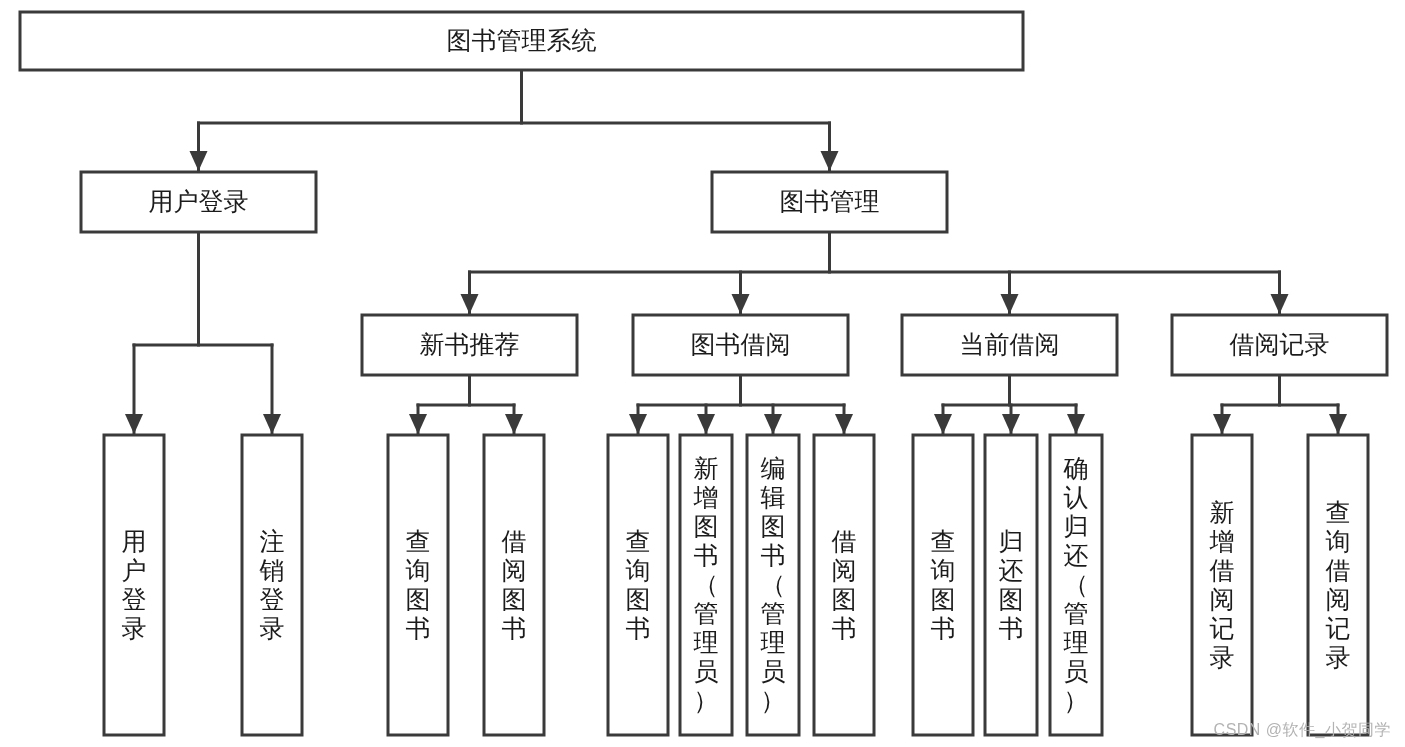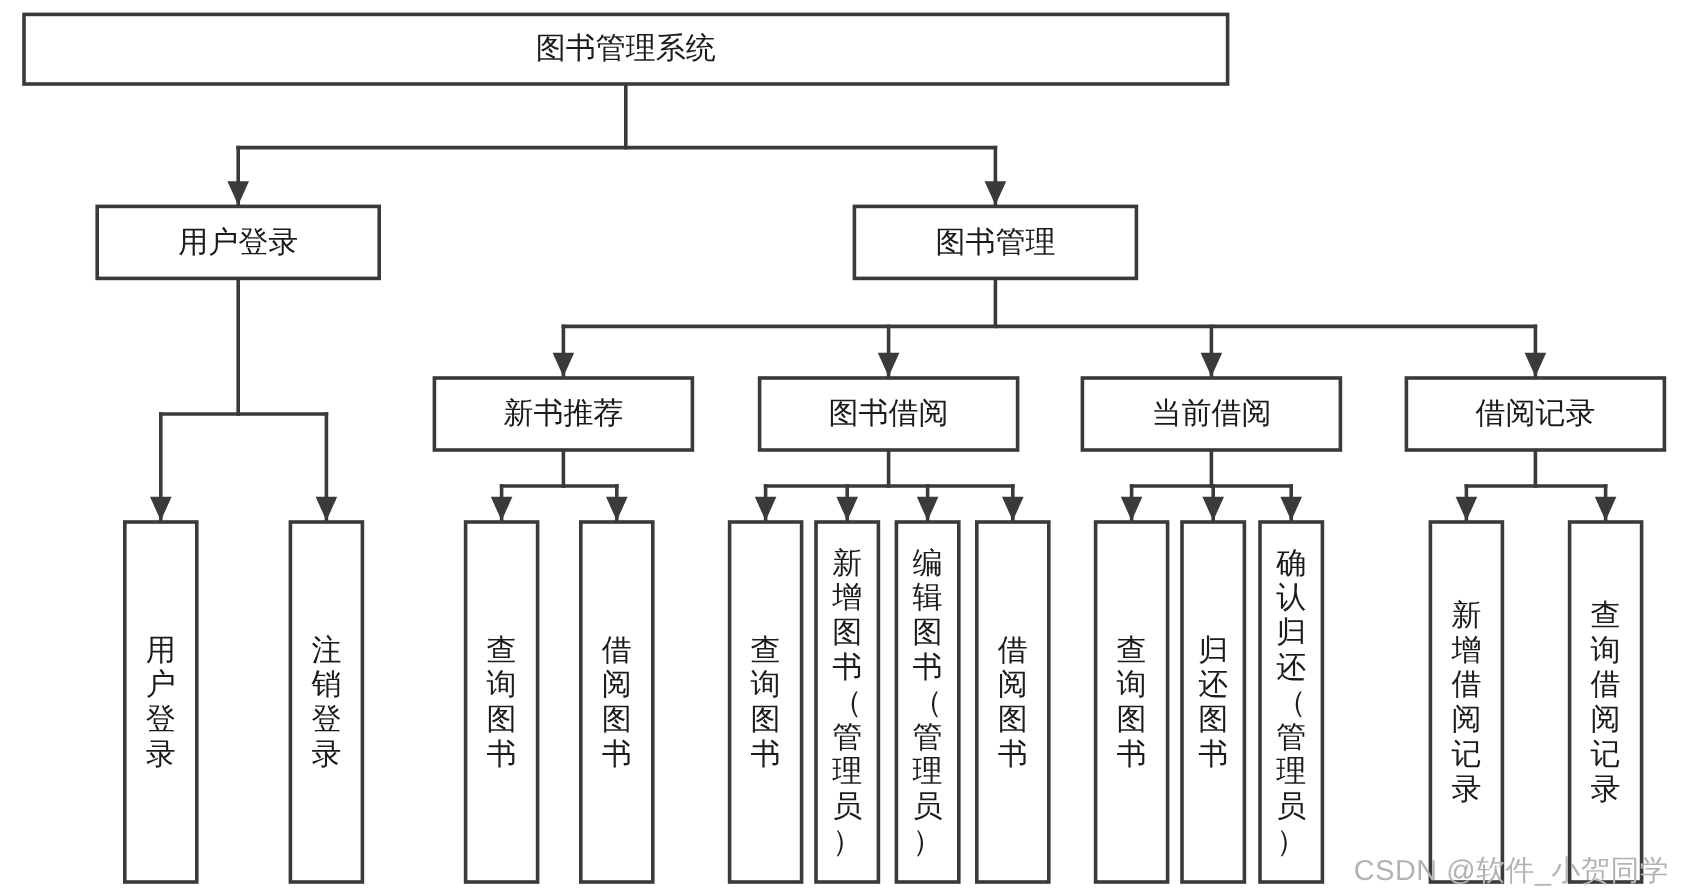--- a/index.html
+++ b/index.html
@@ -51,21 +51,21 @@
     fill: #1b1b1b;
     font-family: "Liberation Sans", "DejaVu Sans", sans-serif;
     font-size: 25px;
     text-anchor: middle;
   }
   .watermark {
     position: absolute;
     right: 14px;
     bottom: 6px;
     font-family: "Liberation Sans", "DejaVu Sans", sans-serif;
-    font-size: 24px;
+    font-size: 16px;
     color: #b3b3b3;
     letter-spacing: 0.5px;
     white-space: nowrap;
     pointer-events: none;
   }
 </style>
 </head>
 <body>
 
 <div id="diagram-root">

